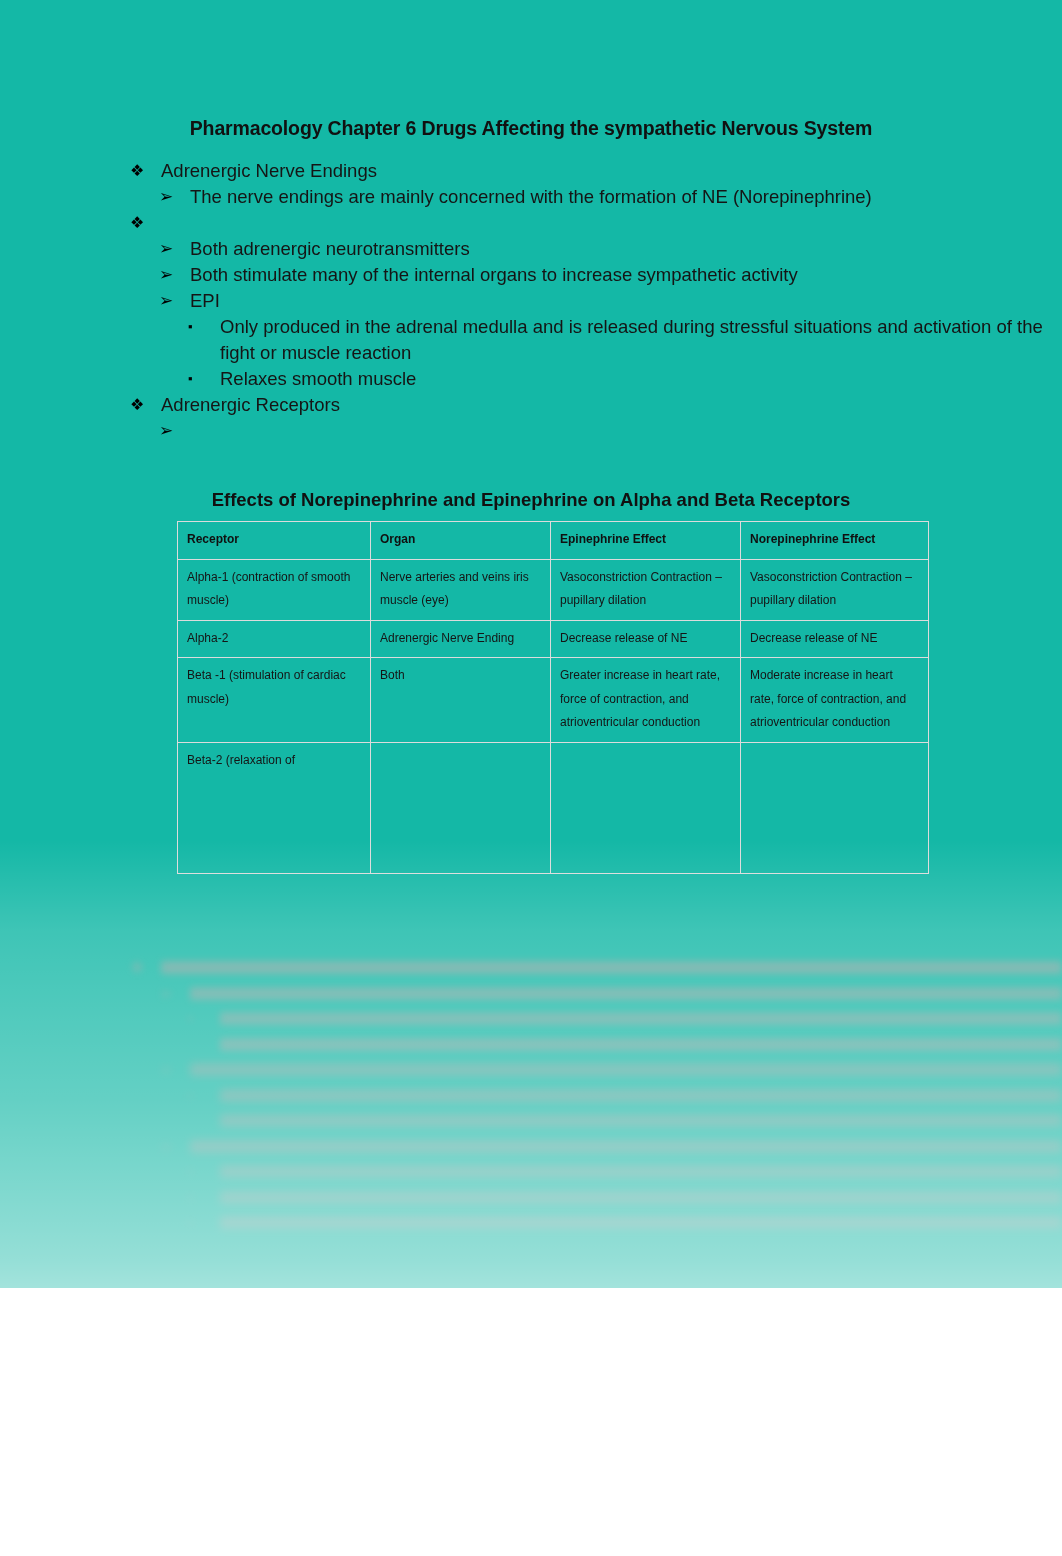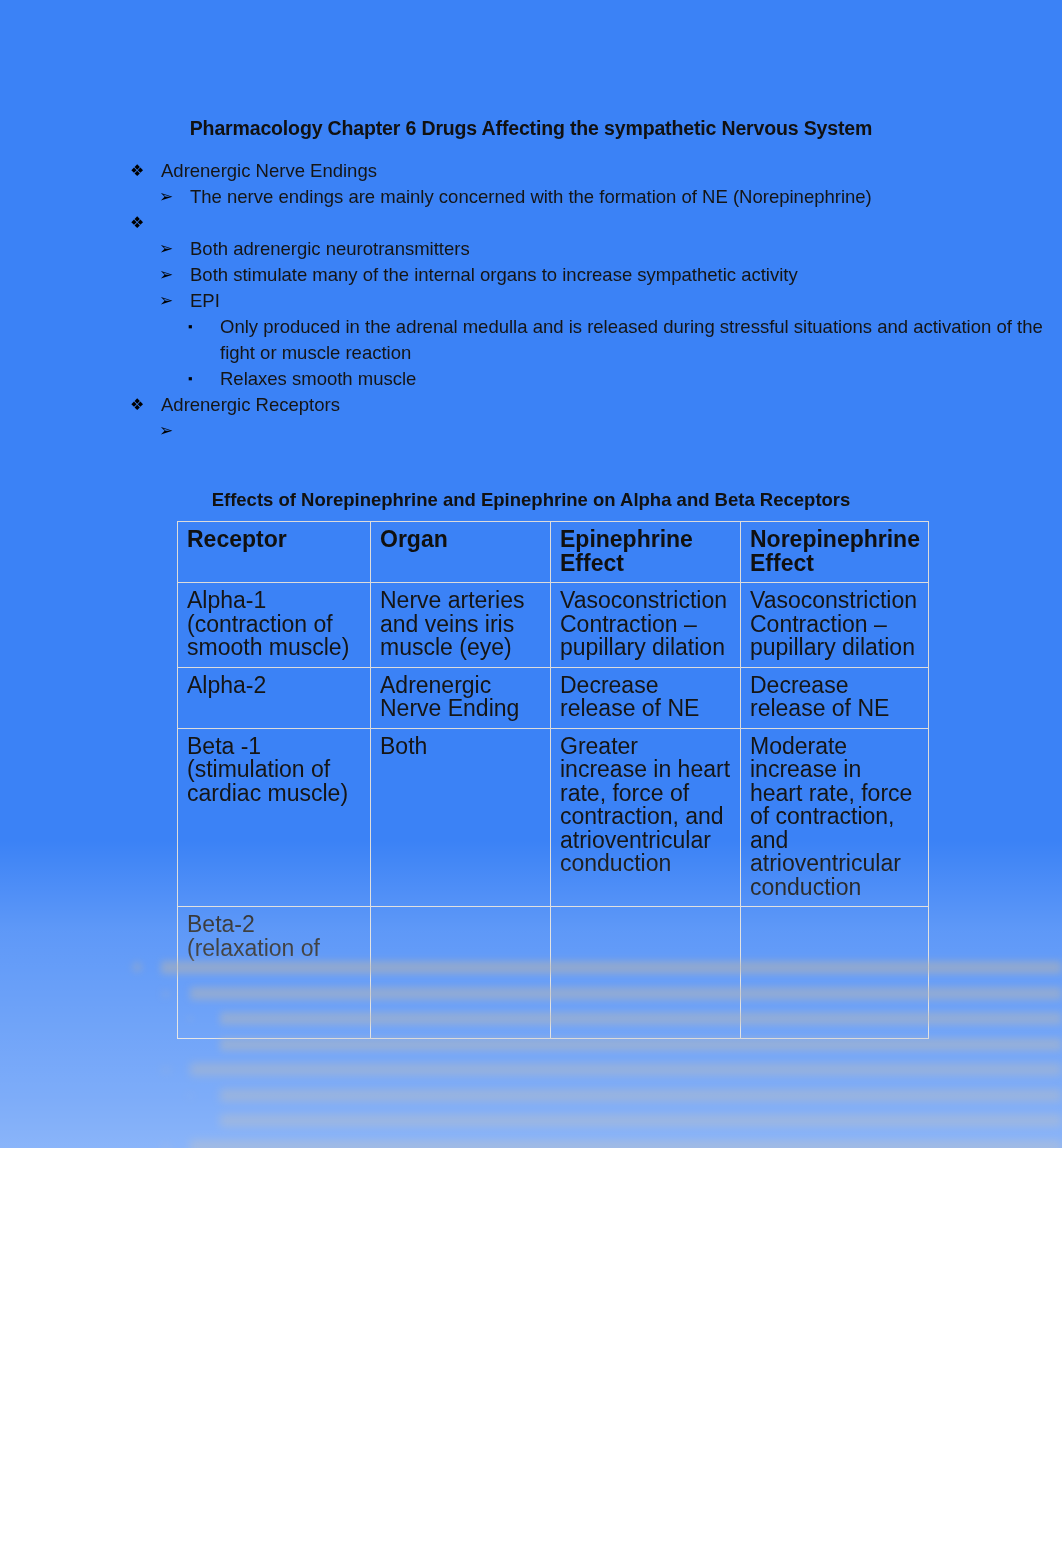--- a/index.html
+++ b/index.html
@@ -9,22 +9,22 @@
     background: #ffffff;
   }
   body {
     font-family: "Liberation Sans", sans-serif;
     color: #000000;
   }
 
   .page {
     position: relative;
     width: 1062px;
-    height: 1148px;
-    background: #3b82f6;
+    height: 1288px;
+    background: #14b8a6;
     overflow: hidden;
     box-sizing: border-box;
   }
 
   
   .doc-title {
     position: absolute;
     left: 0;
     top: 117px;
     width: 1062px;
@@ -86,21 +86,21 @@
   .tbl-wrap {
     position: absolute;
     left: 177px;
     top: 521px;
     width: 751px;
   }
   table.effects {
     border-collapse: collapse;
     width: 751px;
     table-layout: fixed;
-    font-size: 23px;
+    font-size: 12px;
     line-height: 23.5px;
     color: #151515;
   }
   table.effects th,
   table.effects td {
     border: 1px solid #dcdcdc;
     vertical-align: top;
     padding: 6px 9px 7px 9px;
     text-align: left;
     font-weight: normal;

